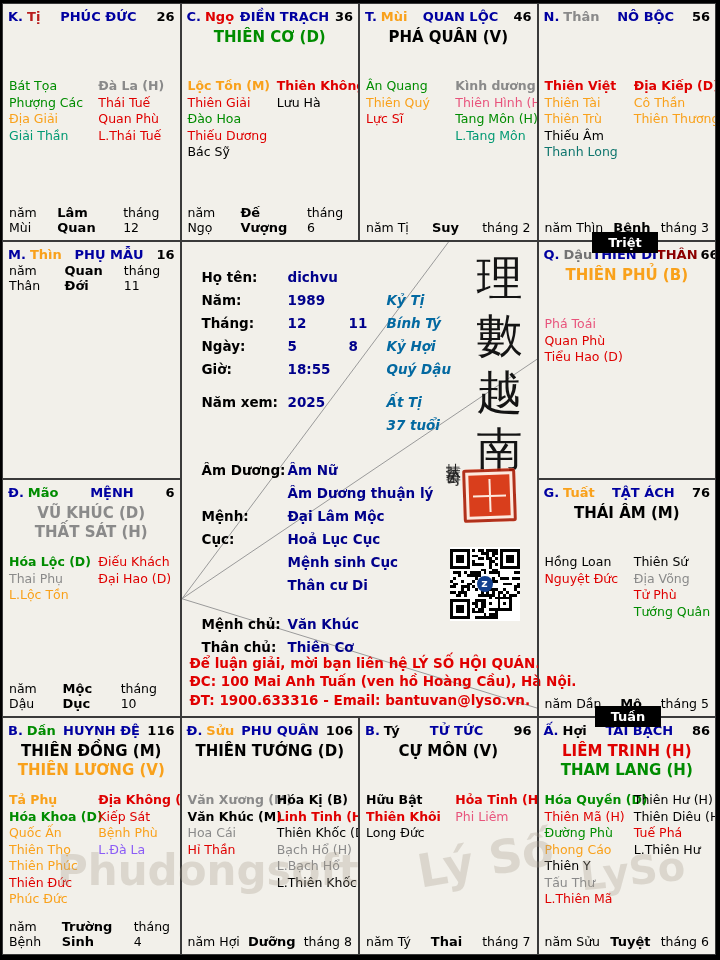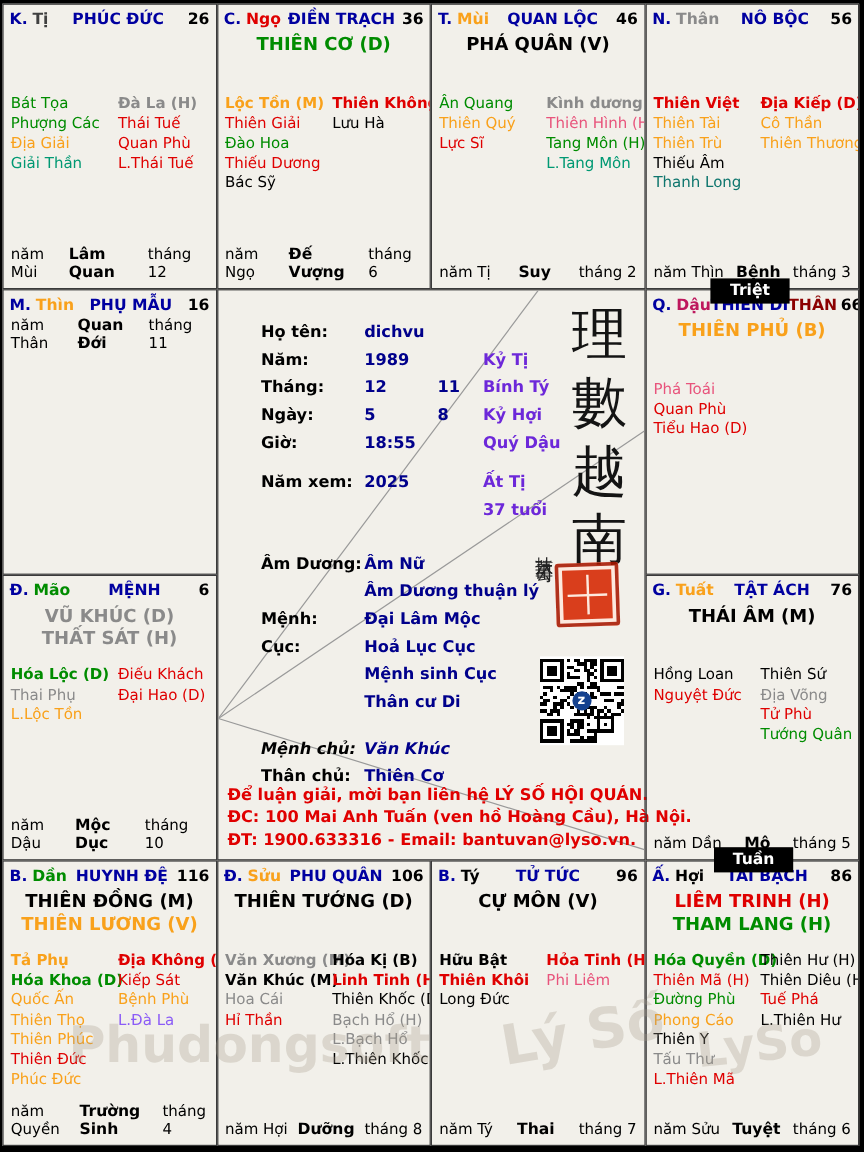--- a/index.html
+++ b/index.html
@@ -17,26 +17,26 @@
   .minors{flex:1;display:flex;padding:0 2px 0 6px;font-size:12.5px;line-height:16.5px;}
   .mcol{width:53%;}
   .mcol.m2{width:47%;}
   .star{white-space:nowrap;}
   .b{font-weight:bold;}
   .ftr{display:flex;justify-content:space-between;align-items:baseline;padding:0 6px 5px;font-size:12.5px;color:#000;}
   .van{font-weight:bold;font-size:13px;}
   #center{grid-area:2/2/4/4;border:1px solid #3a3a3a;position:relative;}
   .lines{position:absolute;inset:0;width:100%;height:100%;pointer-events:none;}
   .lines line{stroke:#999;stroke-width:1;}
-  .info{position:absolute;left:0;top:24px;right:0;margin-left:16px;}
+  .info{position:absolute;left:0;top:24px;right:0;}
   .inforow{display:flex;padding-left:20px;line-height:23px;font-weight:bold;font-size:13.5px;white-space:nowrap;}
   .il{width:86px;flex:none;color:#000;}
   .iv{min-width:61px;flex:none;color:#00008B;}
   .iv2{width:38px;flex:none;color:#00008B;}
-  .icc{color:#6d28d9;}
+  .icc{color:#0369a1;font-style:italic;}
   .callig{position:absolute;top:8px;left:276px;width:84px;text-align:center;font-family:"DejaVu Serif","Liberation Serif",serif;font-size:46px;line-height:57px;color:#141414;}
   .smallcol{position:absolute;left:262px;top:209px;writing-mode:vertical-rl;font-family:"DejaVu Serif","Liberation Serif",serif;font-size:15px;letter-spacing:3px;color:#222;}
   .seal{position:absolute;left:281px;top:227px;width:53px;height:53px;background:#d62600;opacity:.88;transform:rotate(-2deg);border-radius:3px;
     box-shadow:inset 0 0 0 3px #a81700, inset 0 0 0 6px #ffe9dd;}
   .seal:after{content:"";position:absolute;left:10px;top:10px;right:10px;bottom:10px;
     background:linear-gradient(#ffe9dd 0 0) center/100% 2px no-repeat, linear-gradient(#ffe9dd 0 0) center/2px 100% no-repeat;}
   .qr{position:absolute;left:268px;top:305px;width:70px;height:74px;background:#fff;}
   .qrlogo{position:absolute;left:50%;top:50%;width:16px;height:16px;margin:-8px 0 0 -8px;background:#14418f;border-radius:50%;
     color:#fff;font-size:11px;font-weight:bold;text-align:center;line-height:16px;}
   .ad{position:absolute;left:8px;bottom:7px;color:#E00000;font-weight:bold;font-size:13.5px;line-height:18.5px;white-space:nowrap;}
@@ -127,21 +127,21 @@
           <span class="iv">Mệnh sinh Cục</span>
           <span class="iv2"></span>
           <span class="icc"></span>
         </div>
         <div class="inforow">
           <span class="il"></span>
           <span class="iv">Thân cư Di</span>
           <span class="iv2"></span>
           <span class="icc"></span>
         </div>
-        <div class="inforow" style="margin-top: 16px; font-style: italic;">
+        <div class="inforow" style="margin-top: 16px;">
           <span class="il">Mệnh chủ:</span>
           <span class="iv">Văn Khúc</span>
           <span class="iv2"></span>
           <span class="icc"></span>
         </div>
         <div class="inforow">
           <span class="il">Thân chủ:</span>
           <span class="iv">Thiên Cơ</span>
           <span class="iv2"></span>
           <span class="icc"></span>
@@ -342,21 +342,21 @@
         <div>Để luận giải, mời bạn liên hệ LÝ SỐ HỘI QUÁN.</div>
         <div>ĐC: 100 Mai Anh Tuấn (ven hồ Hoàng Cầu), Hà Nội.</div>
         <div>ĐT: 1900.633316 - Email: bantuvan@lyso.vn.</div>
       </div>
   </div>
   <div class="overlay" id="ov-triet">Triệt</div>
   <div class="overlay" id="ov-tuan">Tuần</div>
 <div class="cell" style="grid-area: 1 / 1;">
       <div class="hdr">
         <span class="can">K.</span>
-        <span class="chi b" style="color:#404040">Tị</span>
+        <span class="chi b" style="color:#b91c1c">Tị</span>
         <span class="pname">PHÚC ĐỨC</span>
         <span class="num">26</span>
       </div>
       <div class="mains"></div>
       <div class="minors">
         <div class="mcol">
           <div class="star" style="color:#008C00">Bát Tọa</div>
           <div class="star" style="color:#008C00">Phượng Các</div>
           <div class="star" style="color:#F9A11B">Địa Giải</div>
           <div class="star" style="color:#009973">Giải Thần</div>
@@ -469,21 +469,21 @@
       </div>
       <div class="ftr">
         <span>năm Thân</span>
         <span class="van">Quan Đới</span>
         <span>tháng 11</span>
       </div>
     </div>
     <div class="cell" style="grid-area: 2 / 4;">
       <div class="hdr">
         <span class="can">Q.</span>
-        <span class="chi b" style="color:#be185d">Dậu</span>
+        <span class="chi b" style="color:#737373">Dậu</span>
         <span class="pname">THIÊN DI</span>
         <span class="extra">THÂN</span>
         <span class="num">66</span>
       </div>
       <div class="mains">
         <div class="star b" style="color:#F9A11B">THIÊN PHỦ (B)</div>
       </div>
       <div class="minors">
         <div class="mcol m2">
           <div class="star" style="color:#E8547C">Phá Toái</div>
@@ -570,21 +570,21 @@
           <div class="star" style="color:#F9A11B">Phúc Đức</div>
         </div>
         <div class="mcol m2">
           <div class="star b" style="color:#DF0000">Địa Không (D)</div>
           <div class="star" style="color:#DF0000">Kiếp Sát</div>
           <div class="star" style="color:#F9A11B">Bệnh Phù</div>
           <div class="star" style="color:#8b5cf6">L.Đà La</div>
         </div>
       </div>
       <div class="ftr">
-        <span>năm Quyền</span>
+        <span>năm Bệnh</span>
         <span class="van">Trường Sinh</span>
         <span>tháng 4</span>
       </div>
     </div>
     <div class="cell" style="grid-area: 4 / 2;">
       <div class="hdr">
         <span class="can">Đ.</span>
         <span class="chi b" style="color:#F9A11B">Sửu</span>
         <span class="pname">PHU QUÂN</span>
         <span class="num">106</span>

